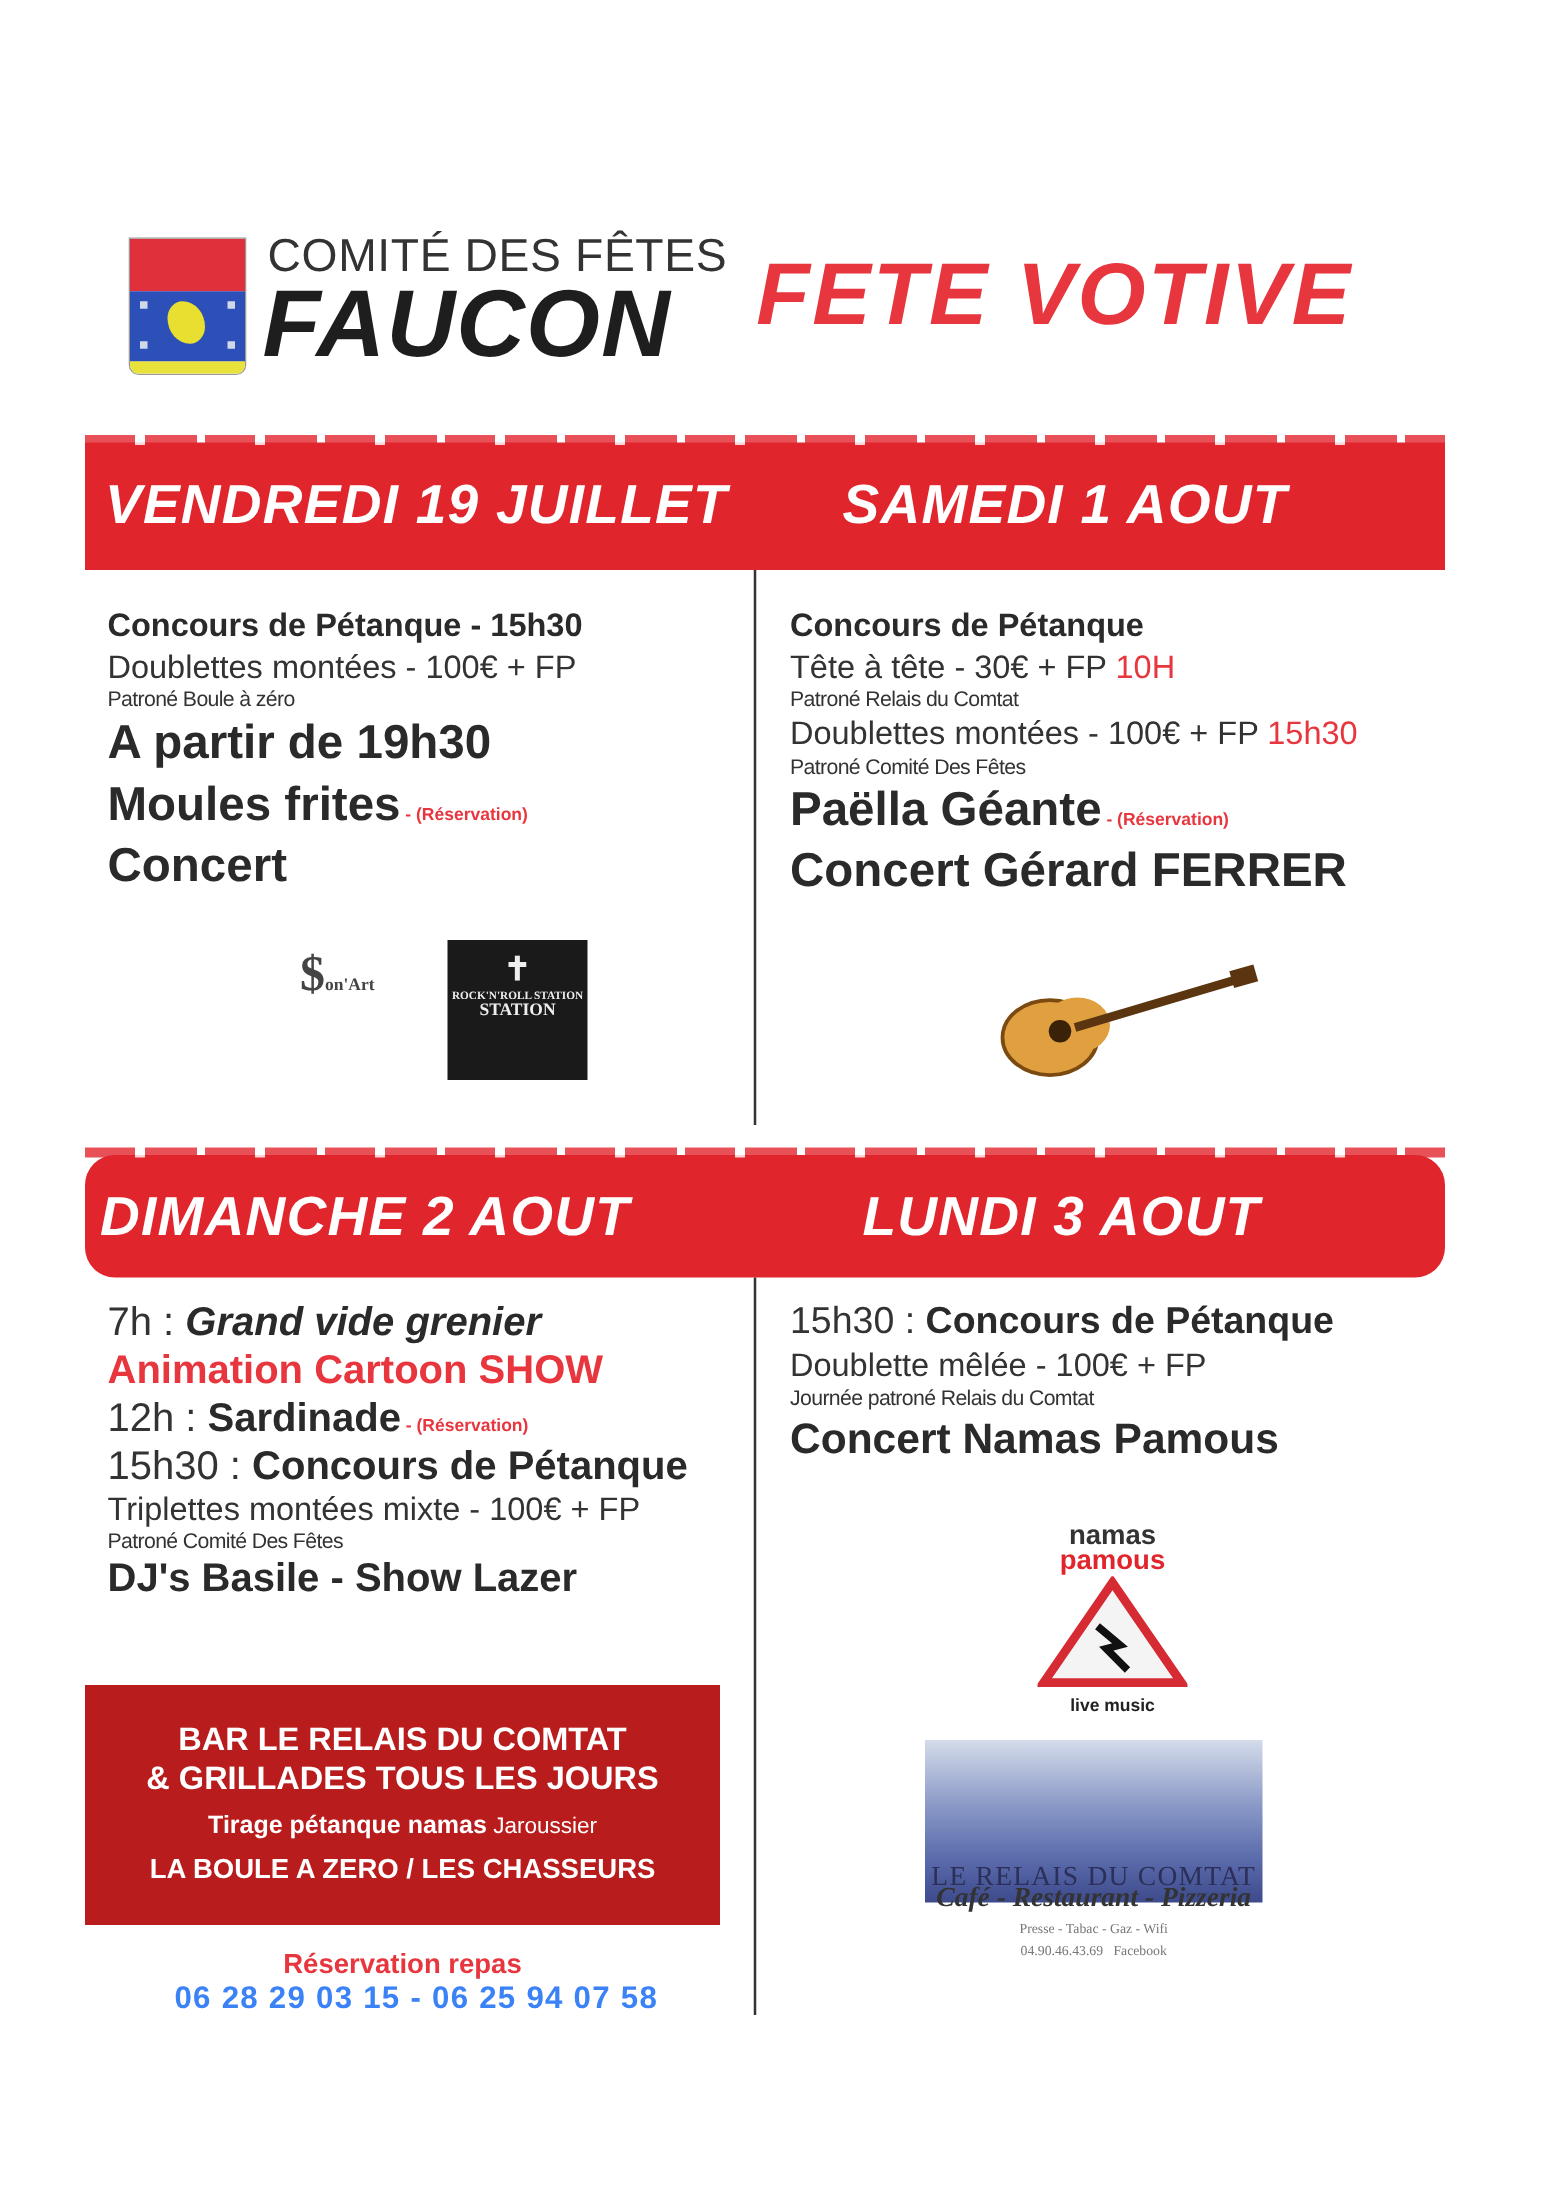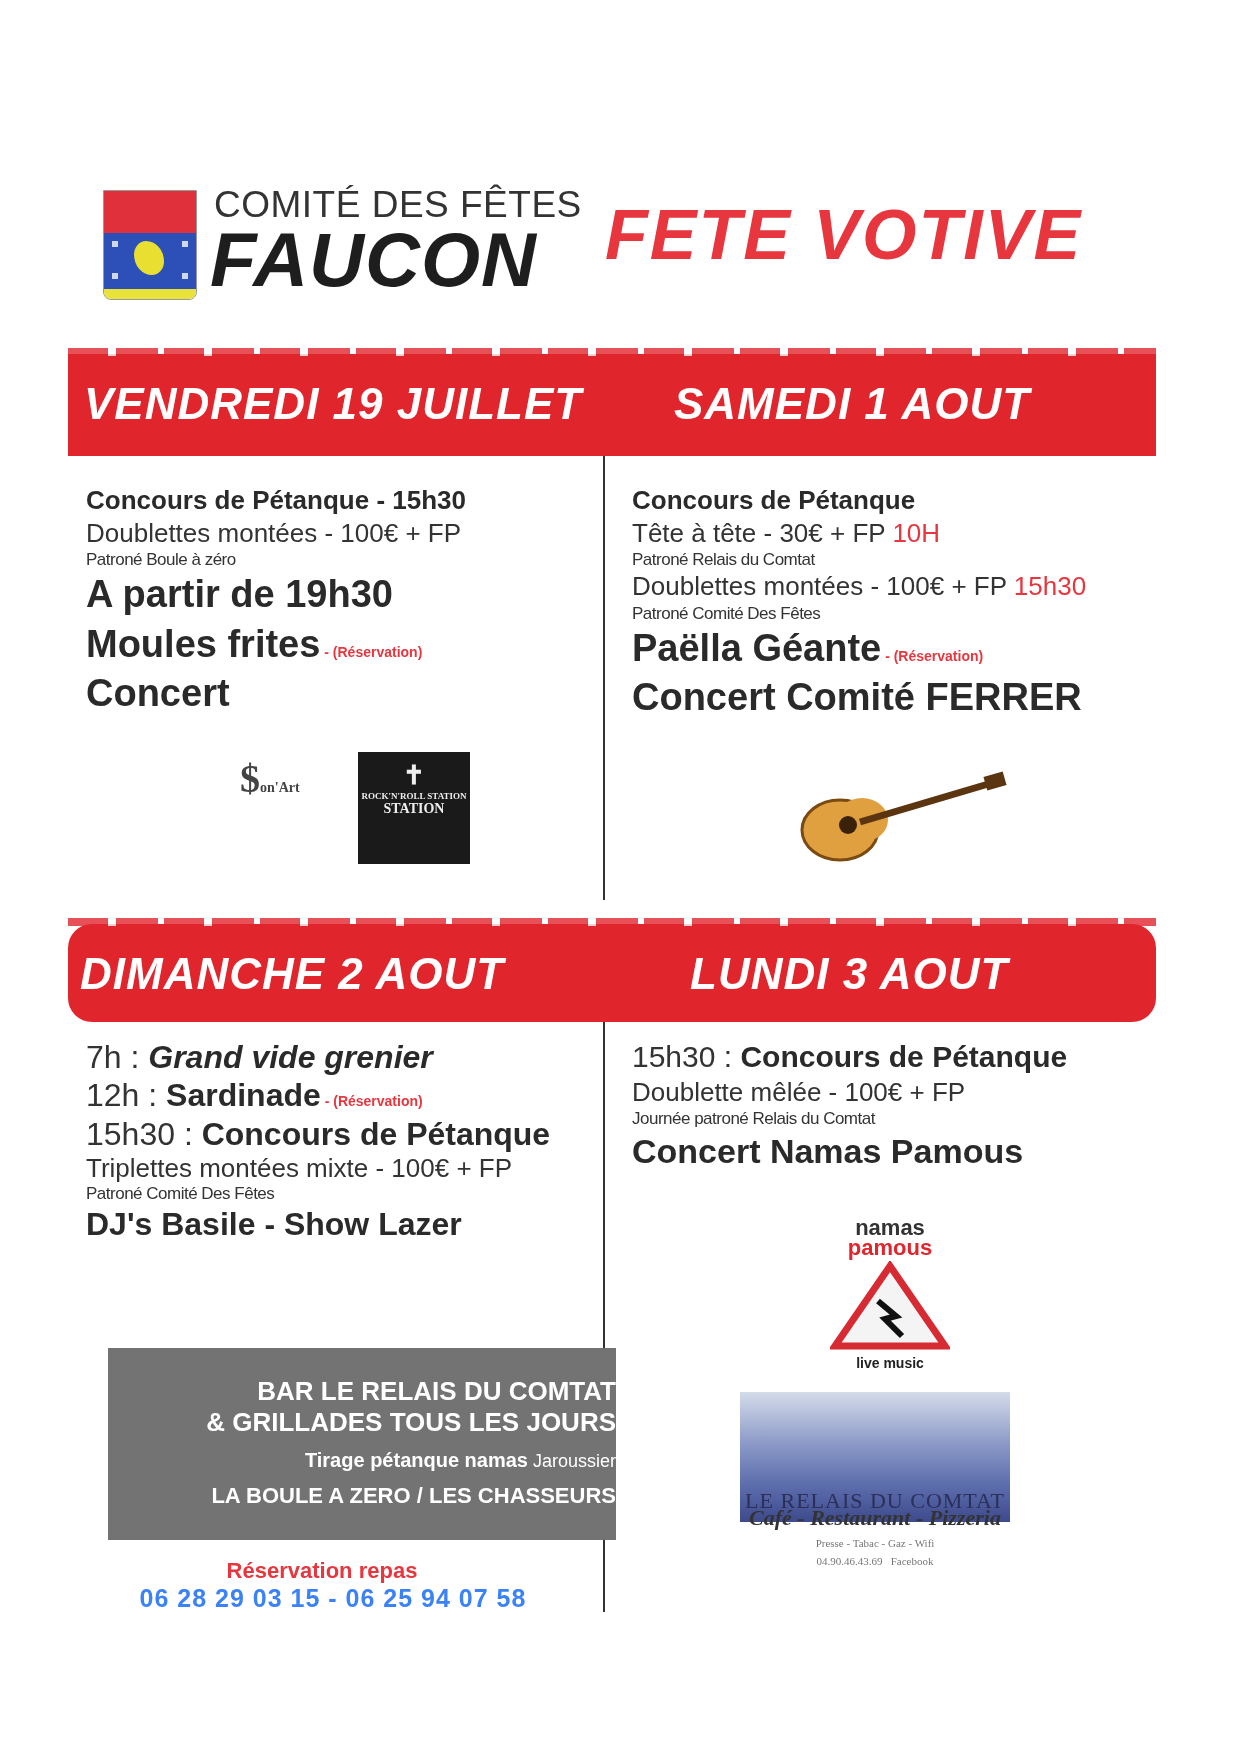--- a/index.html
+++ b/index.html
@@ -24,21 +24,21 @@
   .vline{left:603px;width:2px;background:#333;}
   
   .blk{font-size:26px;line-height:1.25;}
   .bold{font-weight:bold;color:#2a2a2a;}
   .big{font-size:38px;font-weight:bold;line-height:1.3;}
   .reg{font-family:"Liberation Sans",sans-serif;color:#333;}
   .small{font-size:17px;color:#333;letter-spacing:-0.5px;}
   .red{color:#e8363f;}
   .resv{font-size:14px;color:#e8363f;font-weight:bold;}
   .logo-dark{background:#1a1a1a;color:#eee;font-family:"Liberation Serif",serif;font-weight:bold;text-align:center;}
-  .redbox{left:68px;top:1348px;width:508px;height:192px;background:#737373;color:#fff;text-align:right;font-weight:bold;margin-left:40px;}
+  .redbox{left:68px;top:1348px;width:508px;height:192px;background:#b91c1c;color:#fff;text-align:center;font-weight:bold;}
   .redbox div{line-height:1.2;}
   .guitar{left:790px;top:770px;width:220px;height:110px;}
   .namas{left:820px;top:1215px;width:140px;height:160px;text-align:center;}
   .relais{left:740px;top:1392px;width:270px;height:130px;background:linear-gradient(180deg,#d4dcea 0%,#8b99c7 40%,#5e6fae 70%,#3d4a8c 100%);}
   .relais-t{position:absolute;left:0;right:0;bottom:8px;font-family:"Liberation Serif",serif;font-size:22px;color:#2b2f5a;text-align:center;letter-spacing:1px;}
   .cafe{left:740px;top:1505px;width:270px;text-align:center;font-family:"Liberation Serif",serif;font-style:italic;font-weight:bold;font-size:22px;color:#333;}
   .tiny{left:740px;top:1535px;width:270px;text-align:center;font-family:"Liberation Serif",serif;font-size:11px;color:#777;line-height:1.6;}
 </style>
 </head>
 <body>
@@ -80,39 +80,40 @@
   <div style="font-size:14px">STATION</div>
 </div>
 
 <div class="abs blk" style="left:632px;top:484px;width:530px">
   <div class="bold">Concours de Pétanque</div>
   <div class="reg"><span>Tête à tête - 30€ + FP </span><span class="red">10H</span></div>
   <div class="small">Patroné Relais du Comtat</div>
   <div class="reg"><span>Doublettes montées - 100€ + FP </span><span class="red">15h30</span></div>
   <div class="small">Patroné Comité Des Fêtes</div>
   <div class="big"><span>Paëlla Géante</span><span class="resv"> - (Réservation)</span></div>
-  <div class="big">Concert Comité FERRER</div>
+  <div class="big">Concert Gérard FERRER</div>
 </div>
 <svg class="abs guitar" viewBox="0 0 220 110">
   <ellipse cx="50" cy="60" rx="38" ry="30" fill="#e0a040" stroke="#7a4a10" stroke-width="3"></ellipse>
   <ellipse cx="72" cy="50" rx="26" ry="22" fill="#e0a040"></ellipse>
   <circle cx="58" cy="55" r="9" fill="#3a2208"></circle>
   <line x1="70" y1="52" x2="205" y2="12" stroke="#5a3510" stroke-width="7"></line>
   <rect x="195" y="4" width="20" height="14" fill="#5a3510" transform="rotate(-16 205 11)"></rect>
 </svg>
 
 <div class="abs banner b2">
   <div class="ragged"></div>
   <div class="d" style="left:12px">DIMANCHE 2 AOUT</div>
   <div class="d" style="left:622px">LUNDI 3 AOUT</div>
 </div>
 <div class="abs vline" style="top:1022px;height:590px"></div>
 
 <div class="abs blk" style="left:86px;top:1038px;width:520px;font-size:32px;line-height:1.2">
   <div><span class="reg">7h : </span><span class="bold" style="font-style:italic">Grand vide grenier</span></div>
+  <div class="bold red">Animation Cartoon SHOW</div>
   <div><span class="reg">12h : </span><span class="bold">Sardinade</span><span class="resv"> - (Réservation)</span></div>
   <div><span class="reg">15h30 : </span><span class="bold">Concours de Pétanque</span></div>
   <div class="reg" style="font-size:26px">Triplettes montées mixte - 100€ + FP</div>
   <div class="small">Patroné Comité Des Fêtes</div>
   <div class="bold">DJ's Basile - Show Lazer</div>
 </div>
 
 <div class="abs blk" style="left:632px;top:1038px;width:520px">
   <div style="font-size:30px"><span class="reg">15h30 : </span><span class="bold">Concours de Pétanque</span></div>
   <div class="reg">Doublette mêlée - 100€ + FP</div>

